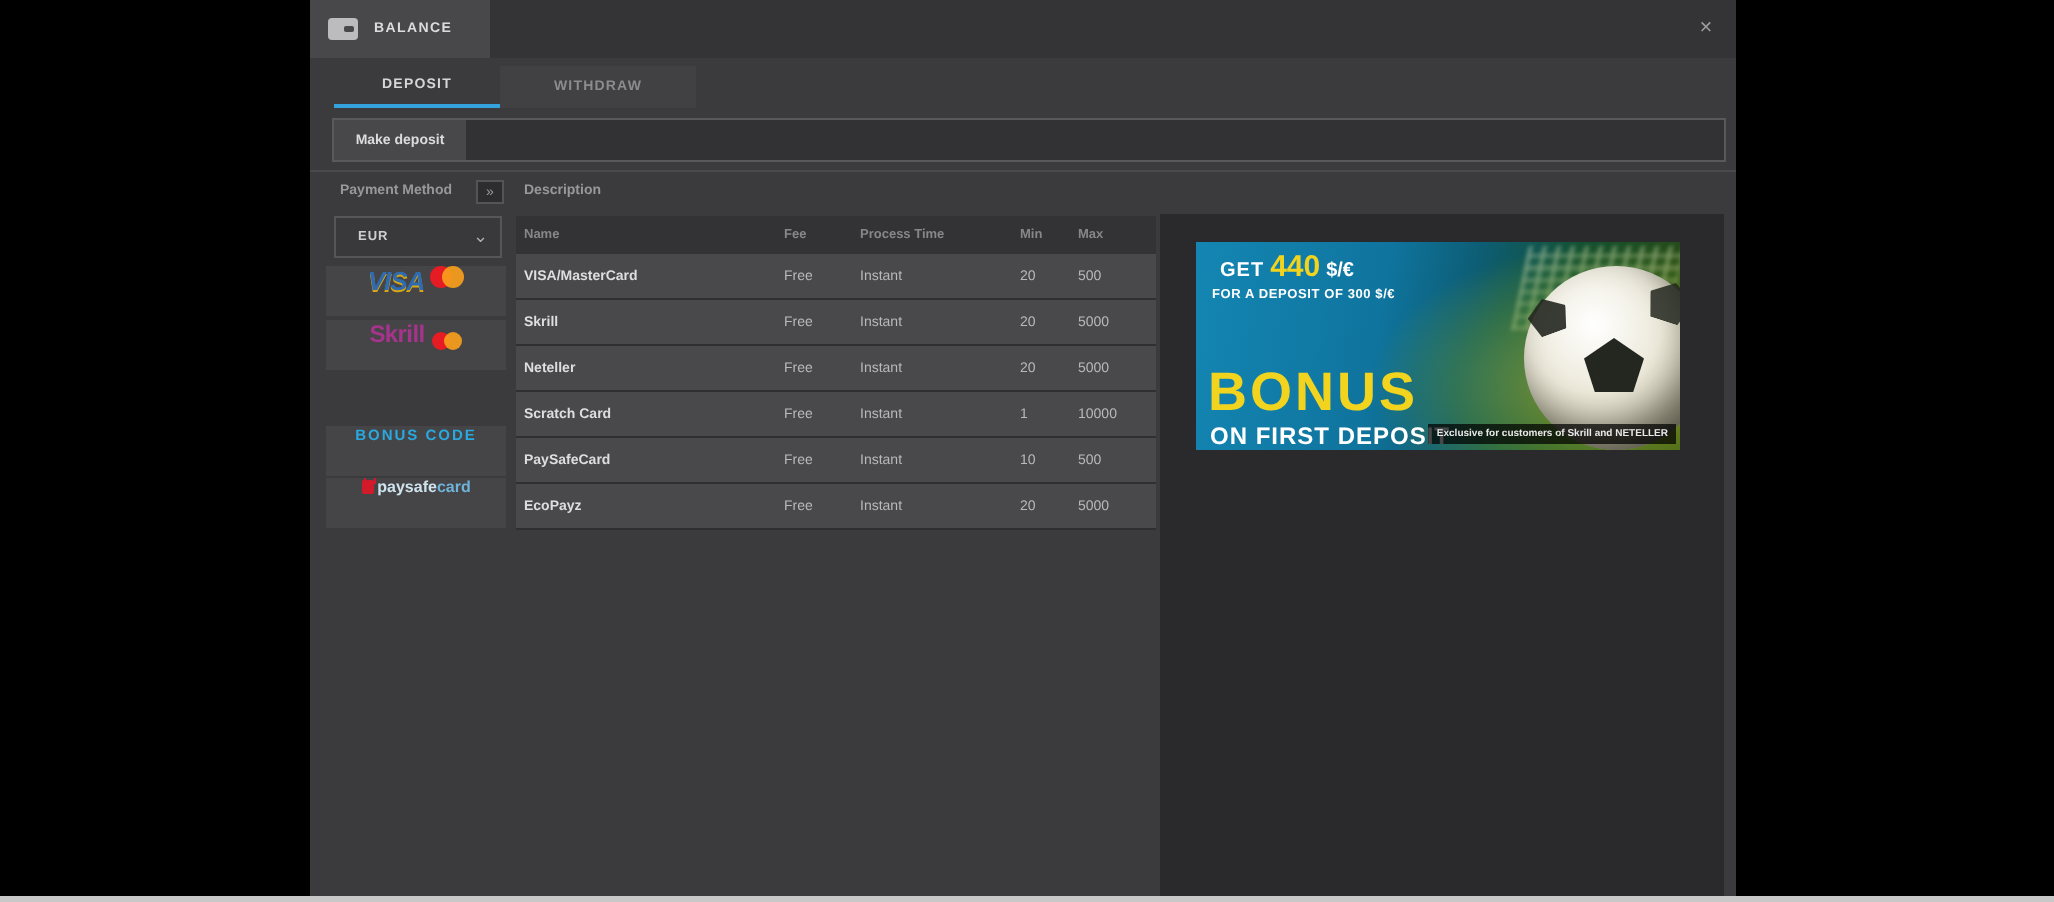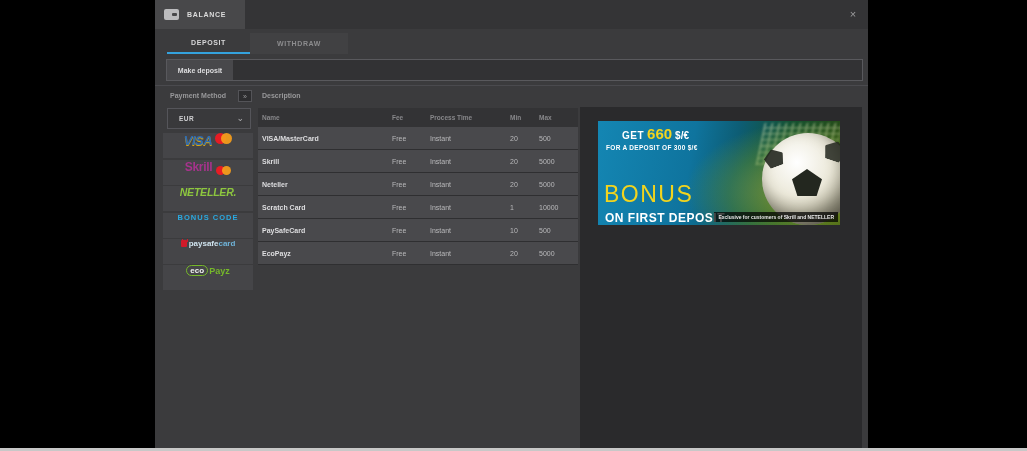--- a/index.html
+++ b/index.html
@@ -102,29 +102,29 @@
           background:radial-gradient(circle at 38% 32%, #ffffff 0%, #ece9da 40%, #b9b59b 72%, #6f6c55 100%);
           box-shadow:inset -8px -10px 18px rgba(0,0,0,.45); }
   .ball i { position:absolute; background:#23271f; }
   .pent-1 { left:30px; top:36px; width:30px; height:27px;
             clip-path:polygon(50% 0,100% 38%,82% 100%,18% 100%,0 38%); }
   .pent-2 { left:2px; top:16px; width:20px; height:18px; opacity:.9;
             clip-path:polygon(50% 0,100% 38%,82% 100%,18% 100%,0 38%); transform:rotate(-20deg); }
   .pent-3 { left:62px; top:8px; width:22px; height:20px; opacity:.85;
             clip-path:polygon(50% 0,100% 38%,82% 100%,18% 100%,0 38%); transform:rotate(18deg); }
 
-  .promo-line1 { position:absolute; left:24px; top:4px; display:flex; align-items:baseline;justify-content:flex-end; }
+  .promo-line1 { position:absolute; left:12px; top:4px; display:flex; align-items:baseline;justify-content:flex-end; }
   .promo-get { font-size:10px; font-weight:800; color:#fff; letter-spacing:.5px; }
   .promo-amount { font-size:15px; font-weight:800; color:#f2d41e; margin:0 3px; }
   .promo-cur { font-size:10px; font-weight:800; color:#fff; }
   .promo-subline { position:absolute; left:8px; top:23px; font-size:6.5px; font-weight:bold; color:#fff;
                    letter-spacing:.3px; }
   .promo-percent { position:absolute; left:5px; top:26px; font-size:37px; font-weight:800; color:#f2d41e;
                    letter-spacing:1px; line-height:1; }
-  .promo-bonus { position:absolute; left:6px; top:62px; font-size:23px; font-weight:400; color:#f2d41e;
+  .promo-bonus { position:absolute; left:6px; top:62px; font-size:27px; font-weight:700; color:#f2d41e;
                  letter-spacing:1.5px; line-height:1; }
   .promo-ofd { position:absolute; left:7px; top:90px; font-size:12px; font-weight:800; color:#fff;
                letter-spacing:.5px; }
   .promo-exclusive { position:absolute; right:2px; bottom:3px; background:rgba(0,0,0,.72); color:#e8e8e8;
                      font-size:5px; font-weight:bold; padding:2px 4px; }
   .promo-caption { position:absolute; left:18px; top:136px; width:252px; font-size:7.5px; font-weight:bold;
                    color:#9d9d9f; }
 
   .bottom-bar { position:absolute; left:0; top:448px; width:1027px; height:3px; background:#c8c8c8; }
 </style>
@@ -170,37 +170,28 @@
     <div class="tile" style="top:160px">
       <span class="logo-skrill">
         <span class="logo-skrill-text">Skrill</span>
         <span class="skrill-visa-small">VISA</span>
         <span class="mc-sm mc-circles">
             <i class="mc-red"></i>
             <i class="mc-orange"></i>
           </span>
       </span>
     </div>
-    <div class="tile" style="top:186px">
-      <span class="logo-neteller">NETELLER.</span>
-    </div>
     <div class="tile" style="top:213px">
       <span class="logo-bonus">BONUS CODE</span>
     </div>
     <div class="tile" style="top:239px">
       <span class="logo-paysafe">
         <span class="lock-icon"></span>
         <span class="paysafe-1">paysafe</span>
         <span class="paysafe-2">card</span>
-      </span>
-    </div>
-    <div class="tile" style="top:265px">
-      <span class="logo-eco">
-        <span class="eco-1">eco</span>
-        <span class="eco-2">Payz</span>
       </span>
     </div>
 
     <div class="pay-table">
       <div class="t-head">
         <span class="c-name">Name</span>
         <span class="c-fee">Fee</span>
         <span class="c-proc">Process Time</span>
         <span class="c-min">Min</span>
         <span class="c-max">Max</span>
@@ -253,21 +244,21 @@
       <div class="promo-banner">
         <div class="stadium-lights"></div>
         <div class="pitch-glow"></div>
         <div class="ball">
           <i class="pent-1"></i>
             <i class="pent-2"></i>
             <i class="pent-3"></i>
         </div>
         <div class="promo-line1">
           <span class="promo-get">GET</span>
-          <span class="promo-amount">660</span>
+          <span class="promo-amount">440</span>
           <span class="promo-cur">$/€</span>
         </div>
         <div class="promo-subline">FOR A DEPOSIT OF 300 $/€</div>
         <div class="promo-bonus">BONUS</div>
         <div class="promo-ofd">ON FIRST DEPOSIT</div>
         <div class="promo-exclusive">Exclusive for customers of Skrill and NETELLER</div>
       </div>
     </div>
 
   </div>

